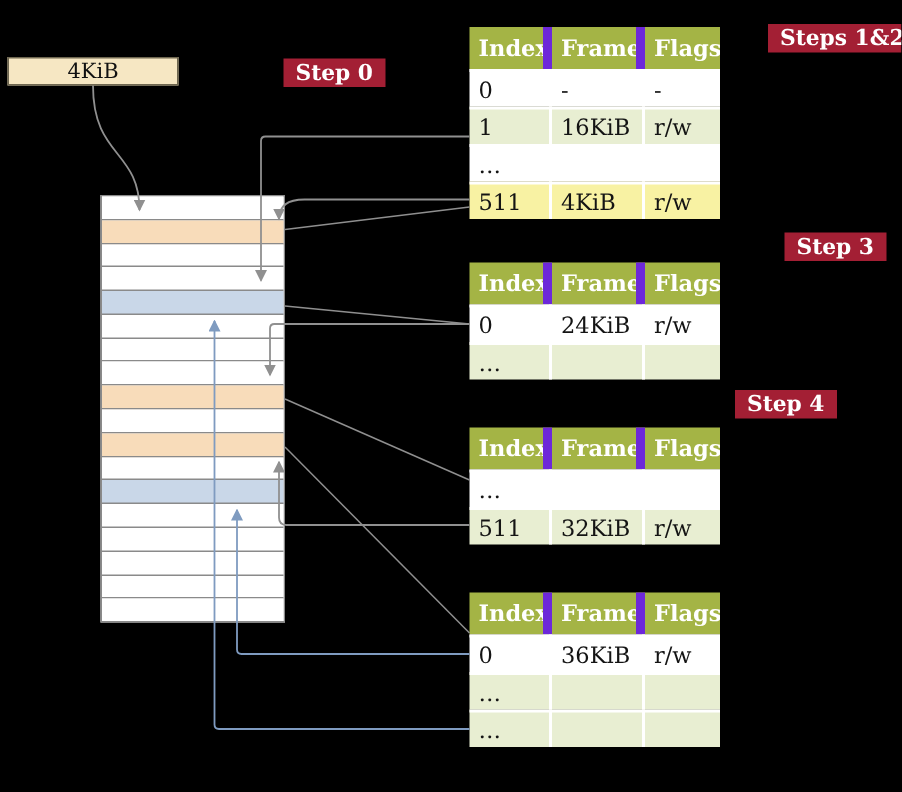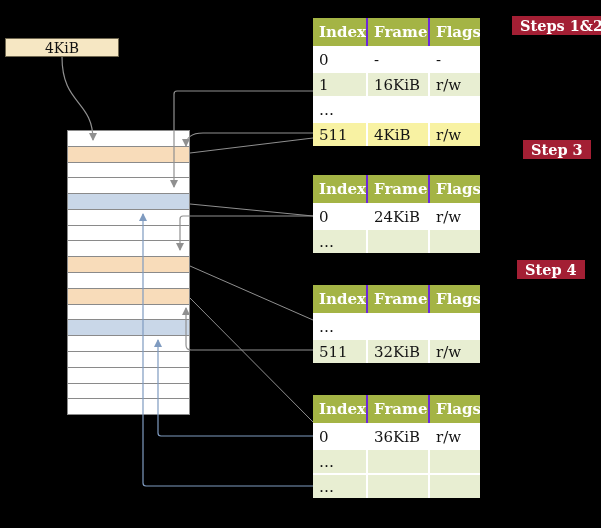--- a/index.html
+++ b/index.html
@@ -15,22 +15,22 @@
     font-size: 14px; color: #111;
   }
 
   
   .step-label {
     position: absolute; background: #a31f34; color: #fff;
     font-size: 14.5px; font-weight: bold; padding: 1px 8px; white-space: nowrap;
   }
   #steps12 { left: 512px; top: 16px; }
   #step0   { left: 189px; top: 39px; }
-  #step3   { left: 523px; top: 140px; }
-  #step4   { left: 517px; top: 260px; text-align: center; }
+  #step3   { left: 523px; top: 155px; }
+  #step4   { left: 490px; top: 260px; text-align: center; }
 
   
   .memory {
     position: absolute; left: 67px; top: 130px; width: 123px; height: 285px;
     border: 1px solid #8a8a8a; display: flex; flex-direction: column; background: #fff;
   }
   .mem-row { flex: 1; background: #fff; border-bottom: 1px solid #8a8a8a; }
   .mem-row:last-child { border-bottom: none; }
   .mem-row[data-variant="peach"] { background: #f8dcba; }
   .mem-row[data-variant="blue"]  { background: #c9d7e8; }
@@ -38,21 +38,21 @@
   
   .ptable {
     position: absolute; left: 313px; width: 167px;
     border-collapse: separate; border-spacing: 0; table-layout: fixed;
     font-size: 15px;
   }
   #table1 { top: 18px; }  #table2 { top: 175px; }
   #table3 { top: 285px; } #table4 { top: 395px; }
   .ptable th {
     background: #a4b445; color: #fff; font-weight: bold; text-align: left;
-    height: 28px; padding: 0 0 0 6px; border-right: 2px solid #6d28d9;
+    height: 28px; padding: 0 0 0 6px; border-right: 6px solid #6d28d9;
     overflow: hidden;
   }
   .ptable th:last-child { border-right: none; margin-left: 36px; }
   .ptable td {
     background: #fff; color: #141414; height: 25px; padding: 0 0 0 6px;
     border-top: 2px solid #fff; border-right: 2px solid #fff; overflow: hidden;
   }
   .ptable td:last-child { border-right: none; }
   .ptable tr[data-variant="green"] td  { background: #e8eed2; }
   .ptable tr[data-variant="yellow"] td { background: #f8f2a3; }
@@ -63,20 +63,21 @@
 </head>
 <body>
 
 <div class="canvas">
 
   <div class="cr3-box">
     <span>4KiB</span>
   </div>
 
   <div class="step-label" id="steps12">Steps 1&amp;2</div>
+  <div class="step-label" id="step0">Step 0</div>
   <div class="step-label" id="step3">Step 3</div>
   <div class="step-label" id="step4">Step 4</div>
 
   <div class="memory">
     <div class="mem-row" data-variant="white"></div>
     <div class="mem-row" data-variant="peach"></div>
     <div class="mem-row" data-variant="white"></div>
     <div class="mem-row" data-variant="white"></div>
     <div class="mem-row" data-variant="blue"></div>
     <div class="mem-row" data-variant="white"></div>

